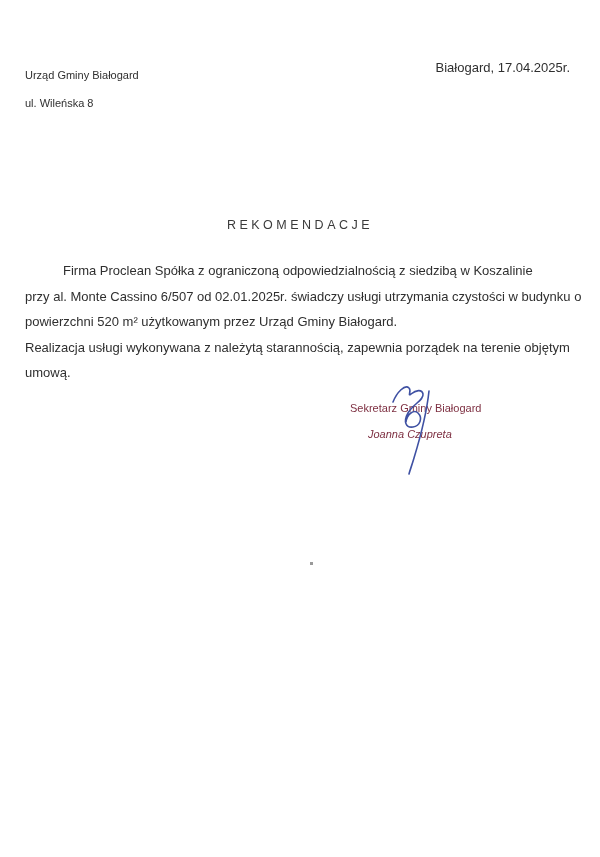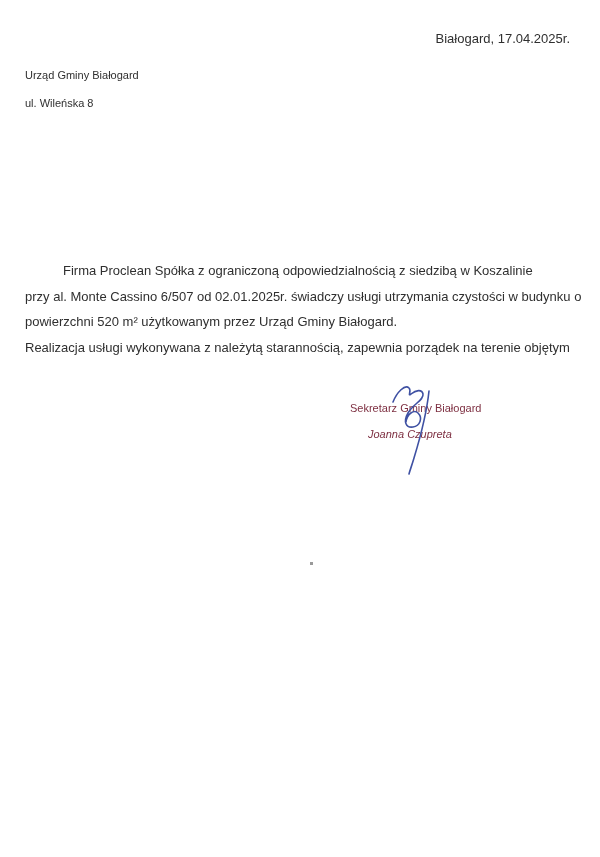--- a/index.html
+++ b/index.html
@@ -8,21 +8,21 @@
     position: relative;
     width: 600px;
     height: 857px;
     background: var(--page-background, #ffffff);
     font-family: "Liberation Sans", sans-serif;
     color: var(--body-text, #2f2f2f);
     overflow: hidden;
   }
   .date-line {
     position: absolute;
-    top: 31px;
+    top: 60px;
     right: 30px;
     font-size: 13px;
     white-space: nowrap;
   }
   .sender-block {
     position: absolute;
     top: 62px;
     left: 25px;
     font-size: 11px;
     line-height: 27.5px;
@@ -94,26 +94,28 @@
 
 <div class="page">
 
   <div class="date-line">Białogard, 17.04.2025r.</div>
 
   <div class="sender-block">
     <div class="sender-line">Urząd Gminy Białogard</div>
     <div class="sender-line">ul. Wileńska 8</div>
   </div>
 
+  <div class="doc-title">REKOMENDACJE</div>
 
   <div class="body-block">
     <div class="body-line indent">Firma Proclean Spółka z ograniczoną odpowiedzialnością z siedzibą w Koszalinie</div>
     <div class="body-line">przy al. Monte Cassino 6/507 od 02.01.2025r. świadczy usługi utrzymania czystości w budynku o</div>
     <div class="body-line">powierzchni 520 m² użytkowanym przez Urząd Gminy Białogard.</div>
     <div class="body-line">Realizacja usługi wykonywana z należytą starannością, zapewnia porządek na terenie objętym</div>
+    <div class="body-line">umową.</div>
   </div>
 
   <div class="signature-block">
     <div class="signature-role">Sekretarz Gminy Białogard</div>
     <div class="signature-name">Joanna Czupreta</div>
   </div>
 
   <svg class="signature-ink" viewBox="0 0 64 96" xmlns="http://www.w3.org/2000/svg">
     <path d="M 10 22 C 14 12, 22 4, 26 8 C 29 11, 24 17, 28 14 C 33 10, 39 9, 40 14 C 41 20, 30 24, 25 33 C 20 42, 23 48, 30 47 C 37 46, 40 38, 35 33 C 31 29, 24 34, 23 42" fill="none" stroke="#3f51a3" stroke-width="1.6" stroke-linecap="round"></path>
     <path d="M 46 11 C 44 30, 38 55, 31 78 C 29 85, 27 90, 26 94" fill="none" stroke="#3f51a3" stroke-width="1.6" stroke-linecap="round"></path>

